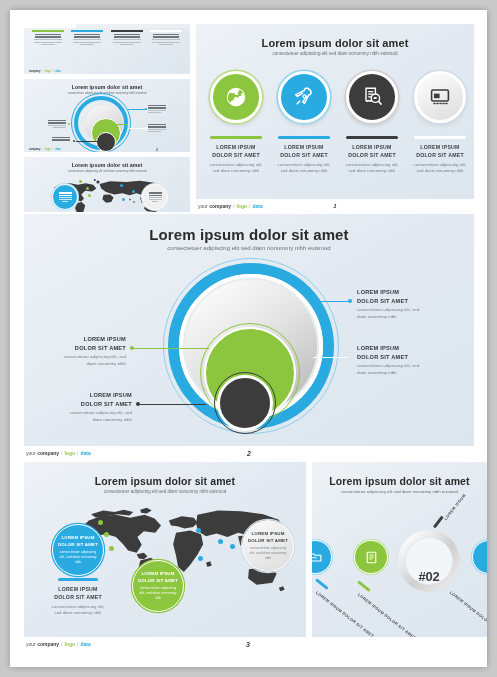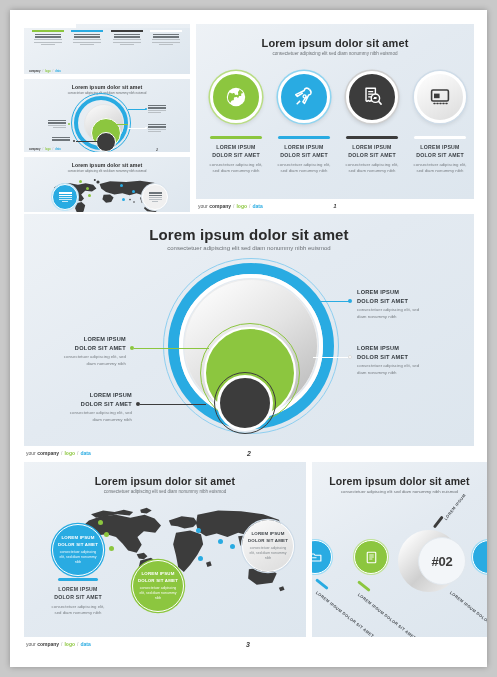--- a/index.html
+++ b/index.html
@@ -526,21 +526,21 @@
       <div class="ring" style="left:42px;top:78px;width:34px;height:34px;background:#8CC63F;border:1.6px solid #fff;box-shadow:0 0 0 1px #bfe195;">
         <svg class="ico" width="15" height="15" viewBox="0 0 24 24">
           <rect x="5.2" y="3.6" width="13.6" height="16.8" rx="1.2" fill="none" stroke="#fff" stroke-width="1.8"></rect>
           <path stroke="#fff" stroke-width="1.4" d="M8.4 8h7.2M8.4 11.2h7.2M8.4 14.4h5"></path>
         </svg>
       </div>
       <div class="vbar" style="left:46px;top:118px;width:15px;background:#8CC63F;transform:rotate(38deg);transform-origin:left center;"></div>
       <div class="vlabel" style="left:48px;top:130px;transform:rotate(38deg);">LOREM IPSUM DOLOR SIT AMET</div>
 
       <div class="ring" style="left:86px;top:68px;width:62px;height:62px;background:linear-gradient(135deg,#ffffff 10%,#cfcfcf 55%,#f4f4f4 100%);"></div>
-      <div class="ring" style="left:106px;top:75px;width:48px;height:48px;background:#f3f6f9;border:1px solid #e2e8ee;">
+      <div class="ring" style="left:93px;top:75px;width:48px;height:48px;background:#f3f6f9;border:1px solid #e2e8ee;align-items:flex-end;">
         <span style="font-size:13px;font-weight:bold;color:#3C3C3C;letter-spacing:-.3px;">#02</span>
       </div>
       <div class="vbar" style="left:122px;top:64px;width:14px;background:#3C3C3C;transform:rotate(-52deg);transform-origin:left center;"></div>
       <div class="vlabel" style="left:131px;top:56px;transform:rotate(-52deg);">LOREM IPSUM</div>
 
       <div class="ring" style="left:160px;top:78px;width:34px;height:34px;background:#29ABE2;border:1.6px solid #fff;box-shadow:0 0 0 1px #9ddcf5;"></div>
       <div class="vlabel" style="left:140px;top:128px;transform:rotate(38deg);">LOREM IPSUM DOLOR SIT AMET</div>
     </div>
   </div>
 

